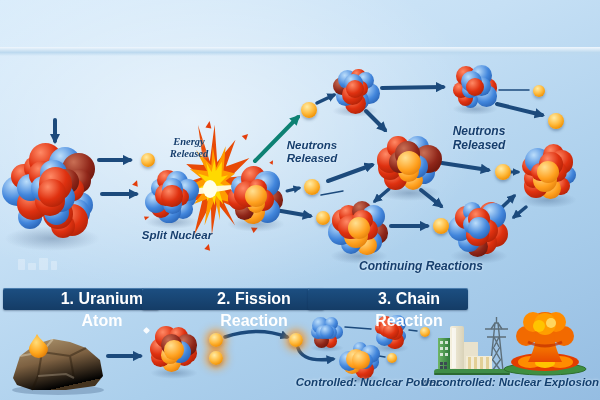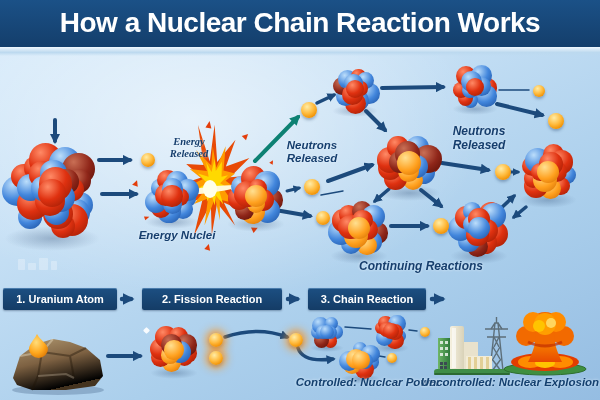--- a/index.html
+++ b/index.html
@@ -34,40 +34,37 @@
     box-shadow:0 2px 3px rgba(25,55,95,.35);}
   .neutron.glow{box-shadow:0 0 9px 3px rgba(255,145,20,.85),0 2px 3px rgba(25,55,95,.3);}
   .spark{position:absolute;width:0;height:0;border-style:solid;border-color:transparent;}
   .sparkle{position:absolute;background:#ffffff;transform:rotate(45deg);opacity:.9;border-radius:1px;}
   .dlabel{position:absolute;transform:translateX(-50%);text-align:center;color:#163e6d;
     font-weight:bold;font-style:italic;line-height:1.14;white-space:nowrap;
     text-shadow:0 0 3px rgba(238,247,255,.85);}
   .steps{position:absolute;left:0;top:0;width:600px;height:400px;pointer-events:none;}
   .step{position:absolute;top:288px;height:22px;background:linear-gradient(#1c4f82,#143c66);
     border-radius:2px;box-shadow:0 1px 2px rgba(10,30,60,.35), inset 0 1px 0 rgba(120,170,215,.5);
-    color:#fff;font-weight:bold;font-size:11px;text-align:center;line-height:22px;}
+    color:#fff;font-weight:bold;font-size:16px;text-align:center;line-height:22px;padding-left:42px;}
   .step.s1{left:3px;width:114px;}
   .step.s2{left:142px;width:140px;}
   .step.s3{left:308px;width:118px;}
   .step.s4{left:455px;width:127px;}
   .caption{position:absolute;transform:translateX(-50%);top:376px;white-space:nowrap;
     font-style:italic;color:#14406f;font-size:11.5px;font-weight:bold;
     text-shadow:0 0 3px rgba(238,247,255,.8);}
   .caption.ctrl{left:368px;}
   .caption.unctrl{left:510px;text-align:right;}
   .illus{position:absolute;}
 </style>
 </head>
 <body>
 
 <div class="stage">
 
-  <header class="banner">
-    <h1 class="title">How a Nuclear Chain Reaction Works</h1>
-  </header>
   <div class="banner-strip"></div>
 
   <div class="watermark"><i></i><i></i><i></i><i></i></div>
 
   <svg id="fx-svg" class="layer" width="600" height="400">
       <path d="M214.6,124.8L217.2,161.9L235.5,139.8L225.9,166.5L249.4,157.9L230.1,177.3L252.9,175.4L230.3,188.0L240.0,209.9L223.8,202.6L235.1,225.4L217.1,203.1L211.8,235.3L210.8,203.6L194.0,235.5L202.9,198.1L184.7,204.1L197.8,186.5L172.8,187.1L201.3,177.4L186.2,164.1L203.6,165.0L198.0,125.1L209.8,161.6Z" fill="#e84a06"></path>
       <path d="M212.8,146.5L216.3,167.7L225.7,146.3L223.5,170.5L235.1,173.4L225.6,180.7L235.9,188.3L223.4,188.8L232.8,202.6L219.8,199.8L219.9,220.3L215.1,197.9L204.5,225.4L208.0,198.6L194.0,203.9L204.9,190.0L186.7,186.9L202.6,179.2L189.7,169.1L207.0,170.9L195.9,149.9L211.3,165.4Z" fill="#ff9c00"></path>
       <path d="M214.6,159.1L215.8,171.0L222.0,161.4L221.5,176.8L228.0,175.2L220.1,183.3L229.3,188.4L218.9,189.9L223.2,204.2L215.9,195.5L214.7,205.6L211.3,193.7L206.9,201.8L207.3,188.9L198.5,188.0L207.4,183.4L198.0,173.4L208.6,176.8L206.2,161.9L211.5,172.1Z" fill="#ffd900"></path>
       <ellipse cx="208" cy="190" rx="30" ry="3" transform="rotate(-7 208 190)" fill="#fff8d8"></ellipse>
       <ellipse cx="210" cy="189" rx="7" ry="9" fill="#ffffe8"></ellipse>
@@ -441,21 +438,21 @@
       <div class="neutron" style="left: 433px; top: 218px; height: 16px; width: 16px;"></div>
       <div class="neutron glow" style="left: 209px; top: 333px; height: 14px; width: 14px;"></div>
       <div class="neutron glow" style="left: 209px; top: 351px; height: 14px; width: 14px;"></div>
       <div class="neutron glow" style="left: 289px; top: 333px; height: 14px; width: 14px;"></div>
       <div class="neutron" style="left: 387px; top: 353px; height: 10px; width: 10px;"></div>
       <div class="neutron" style="left: 420px; top: 327px; height: 10px; width: 10px;"></div>
       <div class="sparkle" style="left: 144px; top: 328px; width: 5px; height: 5px;"></div>
     </div>
   <div id="labels">
       <div class="dlabel" style="left: 189px; top: 136px; font-size: 10.5px; font-family: Liberation Serif, serif;">Energy<br>Released</div>
-      <div class="dlabel" style="left: 177px; top: 229px; font-size: 11.5px;">Energy Nuclei</div>
+      <div class="dlabel" style="left: 177px; top: 229px; font-size: 11.5px;">Split Nuclear</div>
       <div class="dlabel" style="left: 312px; top: 139px; font-size: 11.5px;">Neutrons<br>Released</div>
       <div class="dlabel" style="left: 479px; top: 125px; font-size: 12px;">Neutrons<br>Released</div>
       <div class="dlabel" style="left: 421px; top: 260px; font-size: 12px;">Continuing Reactions</div>
     </div>
 
   <div class="steps">
     <div class="step s1"><span>1. Uranium Atom</span></div>
     <div class="step s2"><span>2. Fission Reaction</span></div>
     <div class="step s3"><span>3. Chain Reaction</span></div>
   </div>

